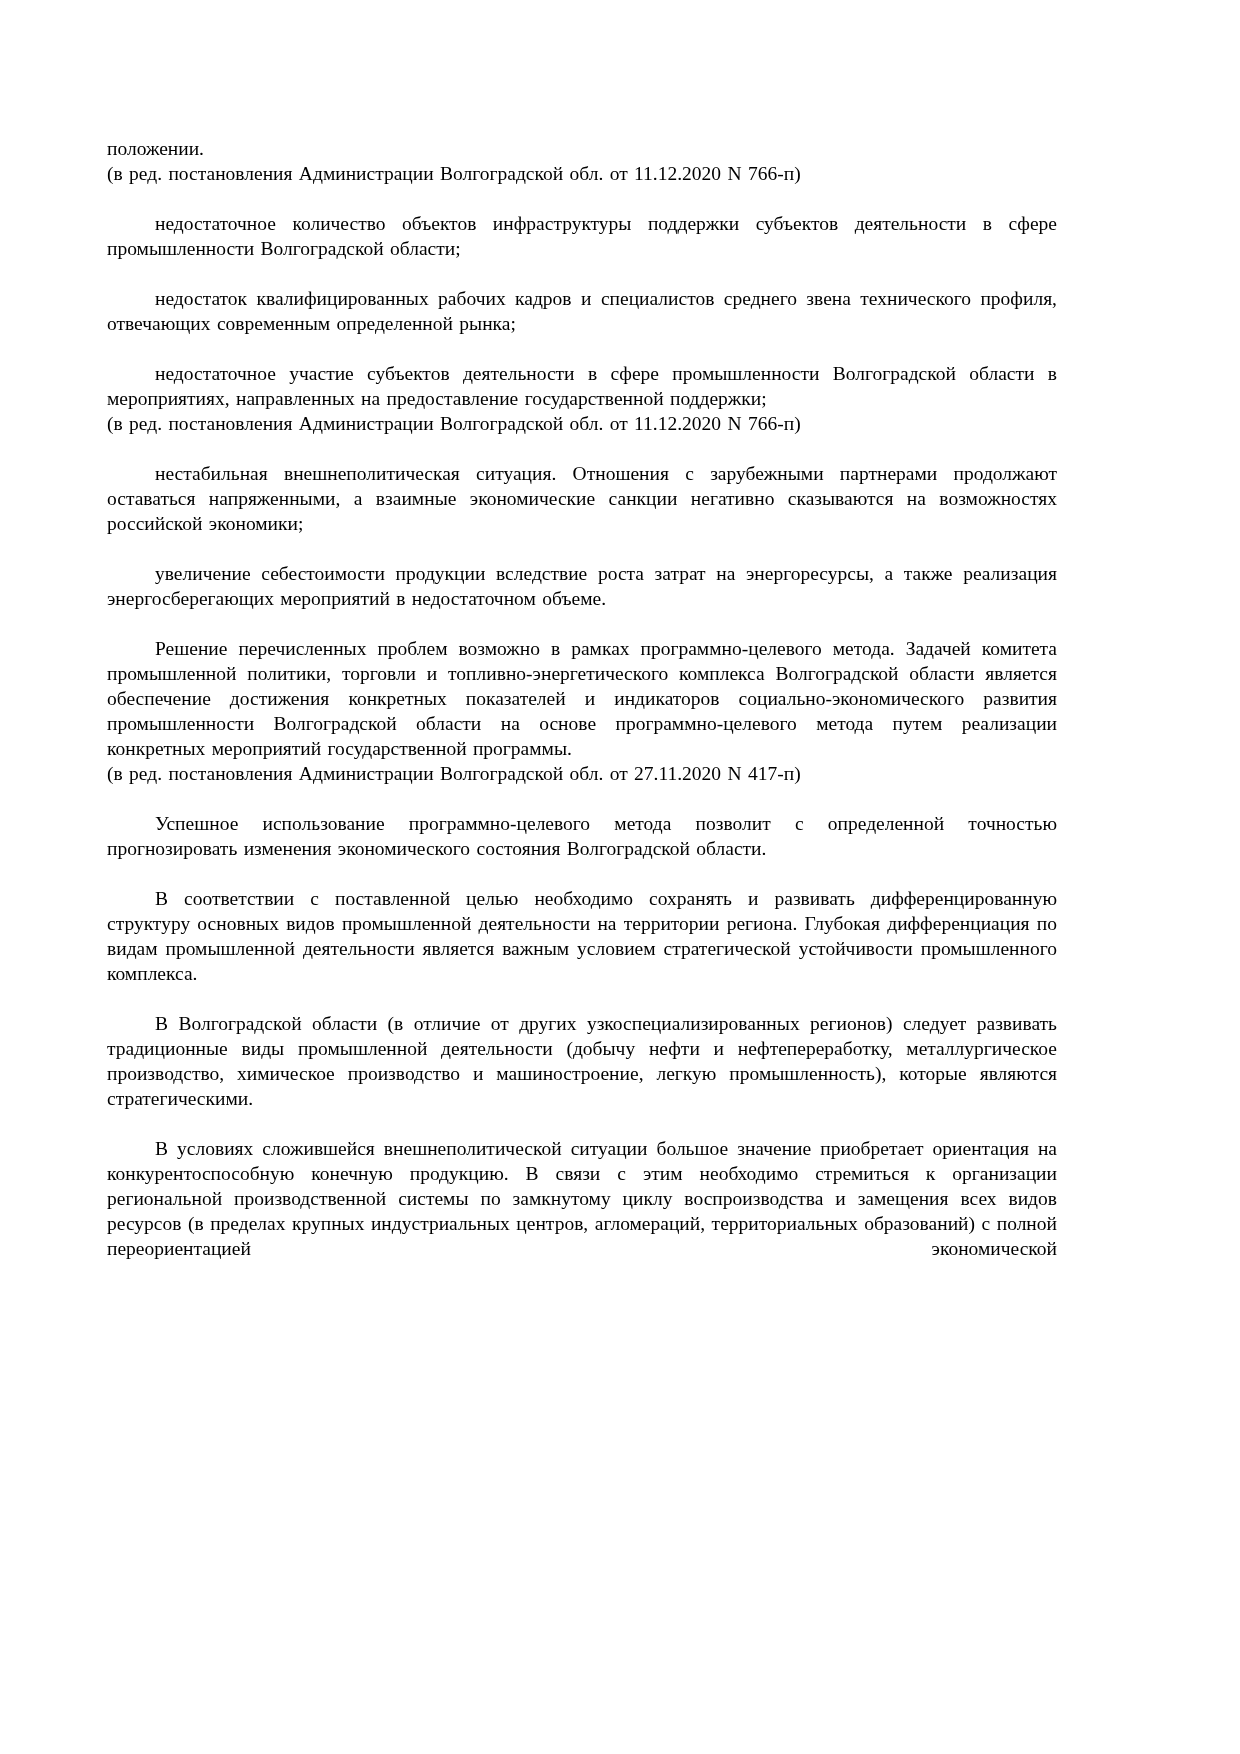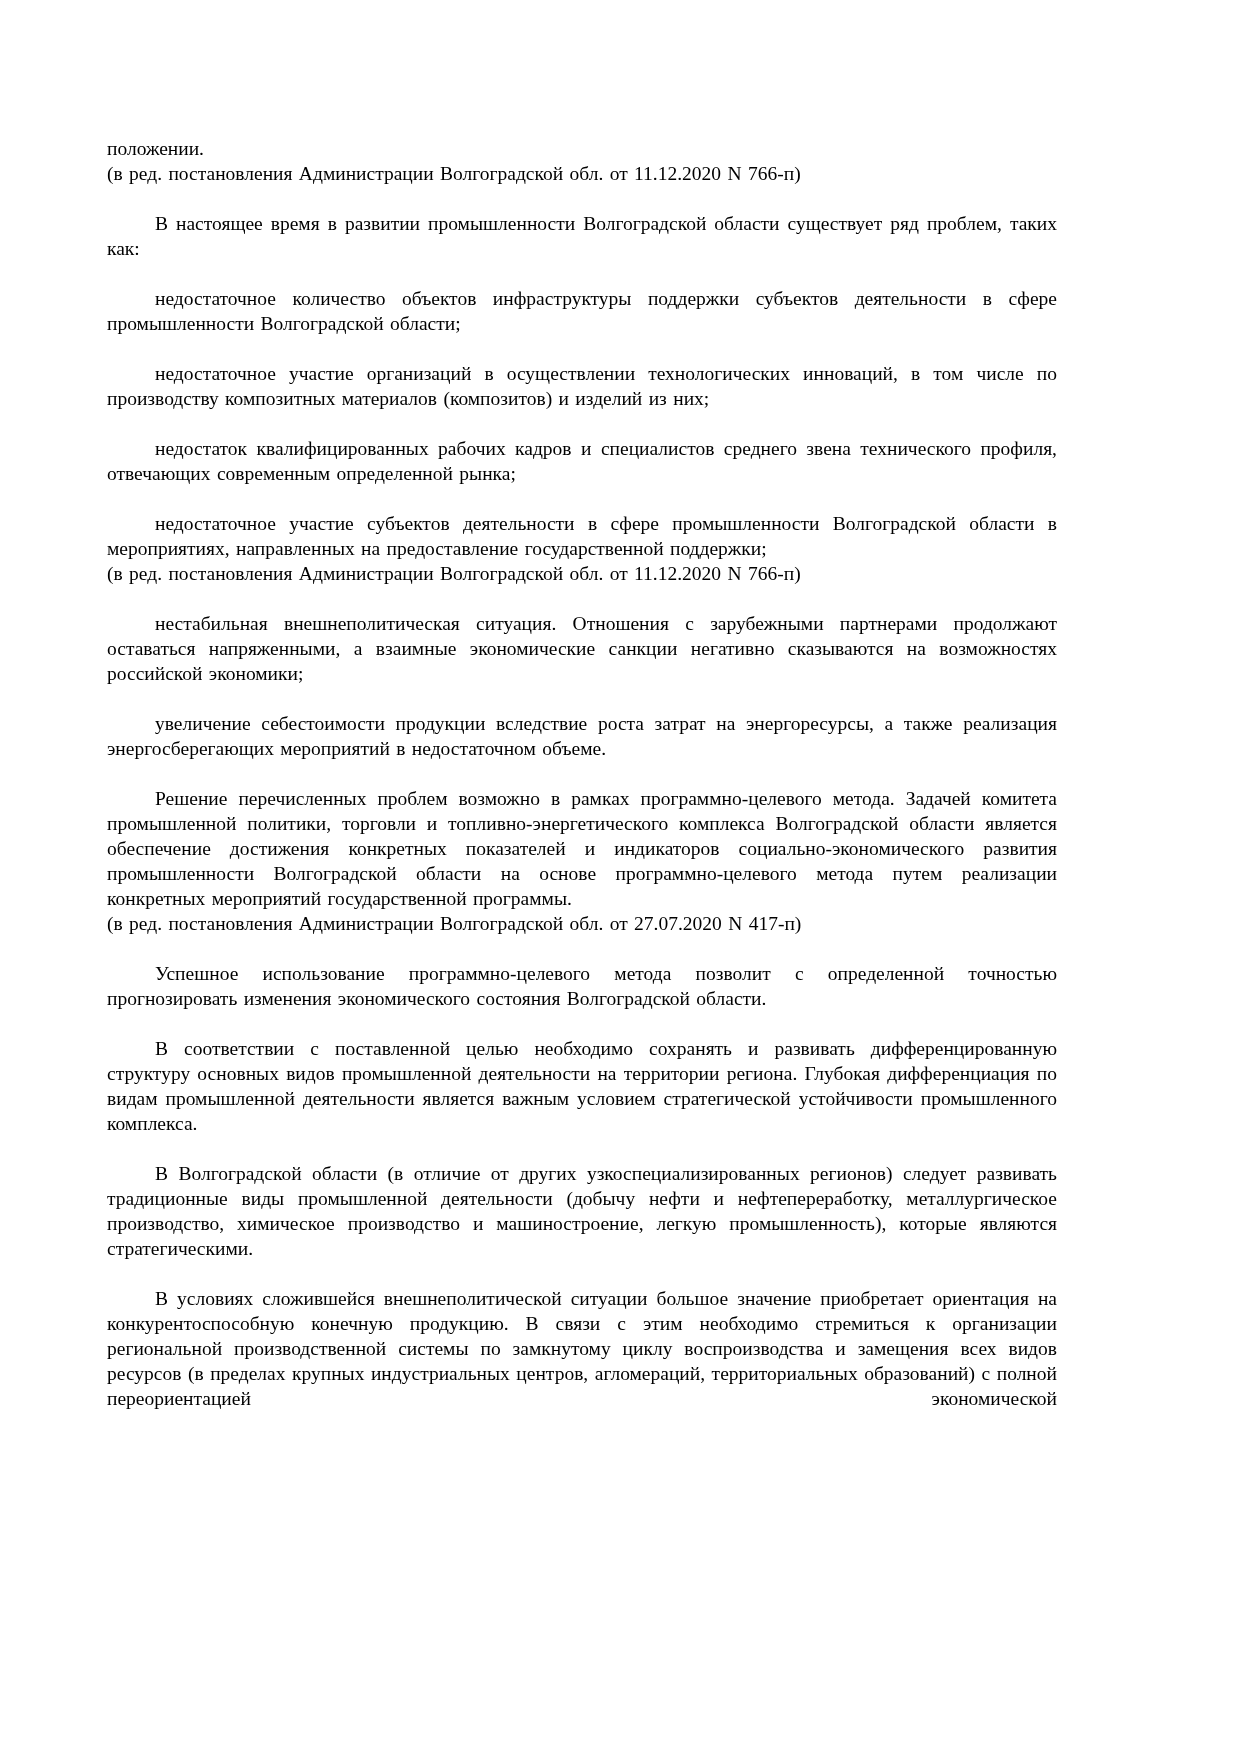--- a/index.html
+++ b/index.html
@@ -44,28 +44,26 @@
     text-align-last: justify;
   }
 </style>
 </head>
 <body>
 
 <div class="page">
   <div class="content">
     <p class="para">положении.</p>
     <p class="para">(в ред. постановления Администрации Волгоградской обл. от 11.12.2020 N 766-п)</p>
-    <p class="para indent gap">В настоящее время в развитии промышленности Волгоградской области существует ряд проблем, таких как:</p>
     <p class="para indent gap">недостаточное количество объектов инфраструктуры поддержки субъектов деятельности в сфере промышленности Волгоградской области;</p>
-    <p class="para indent gap">недостаточное участие организаций в осуществлении технологических инноваций, в том числе по производству композитных материалов (композитов) и изделий из них;</p>
     <p class="para indent gap">недостаток квалифицированных рабочих кадров и специалистов среднего звена технического профиля, отвечающих современным определенной рынка;</p>
     <p class="para indent gap">недостаточное участие субъектов деятельности в сфере промышленности Волгоградской области в мероприятиях, направленных на предоставление государственной поддержки;</p>
     <p class="para">(в ред. постановления Администрации Волгоградской обл. от 11.12.2020 N 766-п)</p>
     <p class="para indent gap">нестабильная внешнеполитическая ситуация. Отношения с зарубежными партнерами продолжают оставаться напряженными, а взаимные экономические санкции негативно сказываются на возможностях российской экономики;</p>
     <p class="para indent gap">увеличение себестоимости продукции вследствие роста затрат на энергоресурсы, а также реализация энергосберегающих мероприятий в недостаточном объеме.</p>
     <p class="para indent gap">Решение перечисленных проблем возможно в рамках программно-целевого метода. Задачей комитета промышленной политики, торговли и топливно-энергетического комплекса Волгоградской области является обеспечение достижения конкретных показателей и индикаторов социально-экономического развития промышленности Волгоградской области на основе программно-целевого метода путем реализации конкретных мероприятий государственной программы.</p>
-    <p class="para">(в ред. постановления Администрации Волгоградской обл. от 27.07.2020 N 417-п)</p>
+    <p class="para">(в ред. постановления Администрации Волгоградской обл. от 27.11.2020 N 417-п)</p>
     <p class="para indent gap">Успешное использование программно-целевого метода позволит с определенной точностью прогнозировать изменения экономического состояния Волгоградской области.</p>
     <p class="para indent gap">В соответствии с поставленной целью необходимо сохранять и развивать дифференцированную структуру основных видов промышленной деятельности на территории региона. Глубокая дифференциация по видам промышленной деятельности является важным условием стратегической устойчивости промышленного комплекса.</p>
     <p class="para indent gap">В Волгоградской области (в отличие от других узкоспециализированных регионов) следует развивать традиционные виды промышленной деятельности (добычу нефти и нефтепереработку, металлургическое производство, химическое производство и машиностроение, легкую промышленность), которые являются стратегическими.</p>
     <p class="para indent gap justify-last">В условиях сложившейся внешнеполитической ситуации большое значение приобретает ориентация на конкурентоспособную конечную продукцию. В связи с этим необходимо стремиться к организации региональной производственной системы по замкнутому циклу воспроизводства и замещения всех видов ресурсов (в пределах крупных индустриальных центров, агломераций, территориальных образований) с полной переориентацией экономической</p>
   </div>
 </div>
 
 </body></html>

